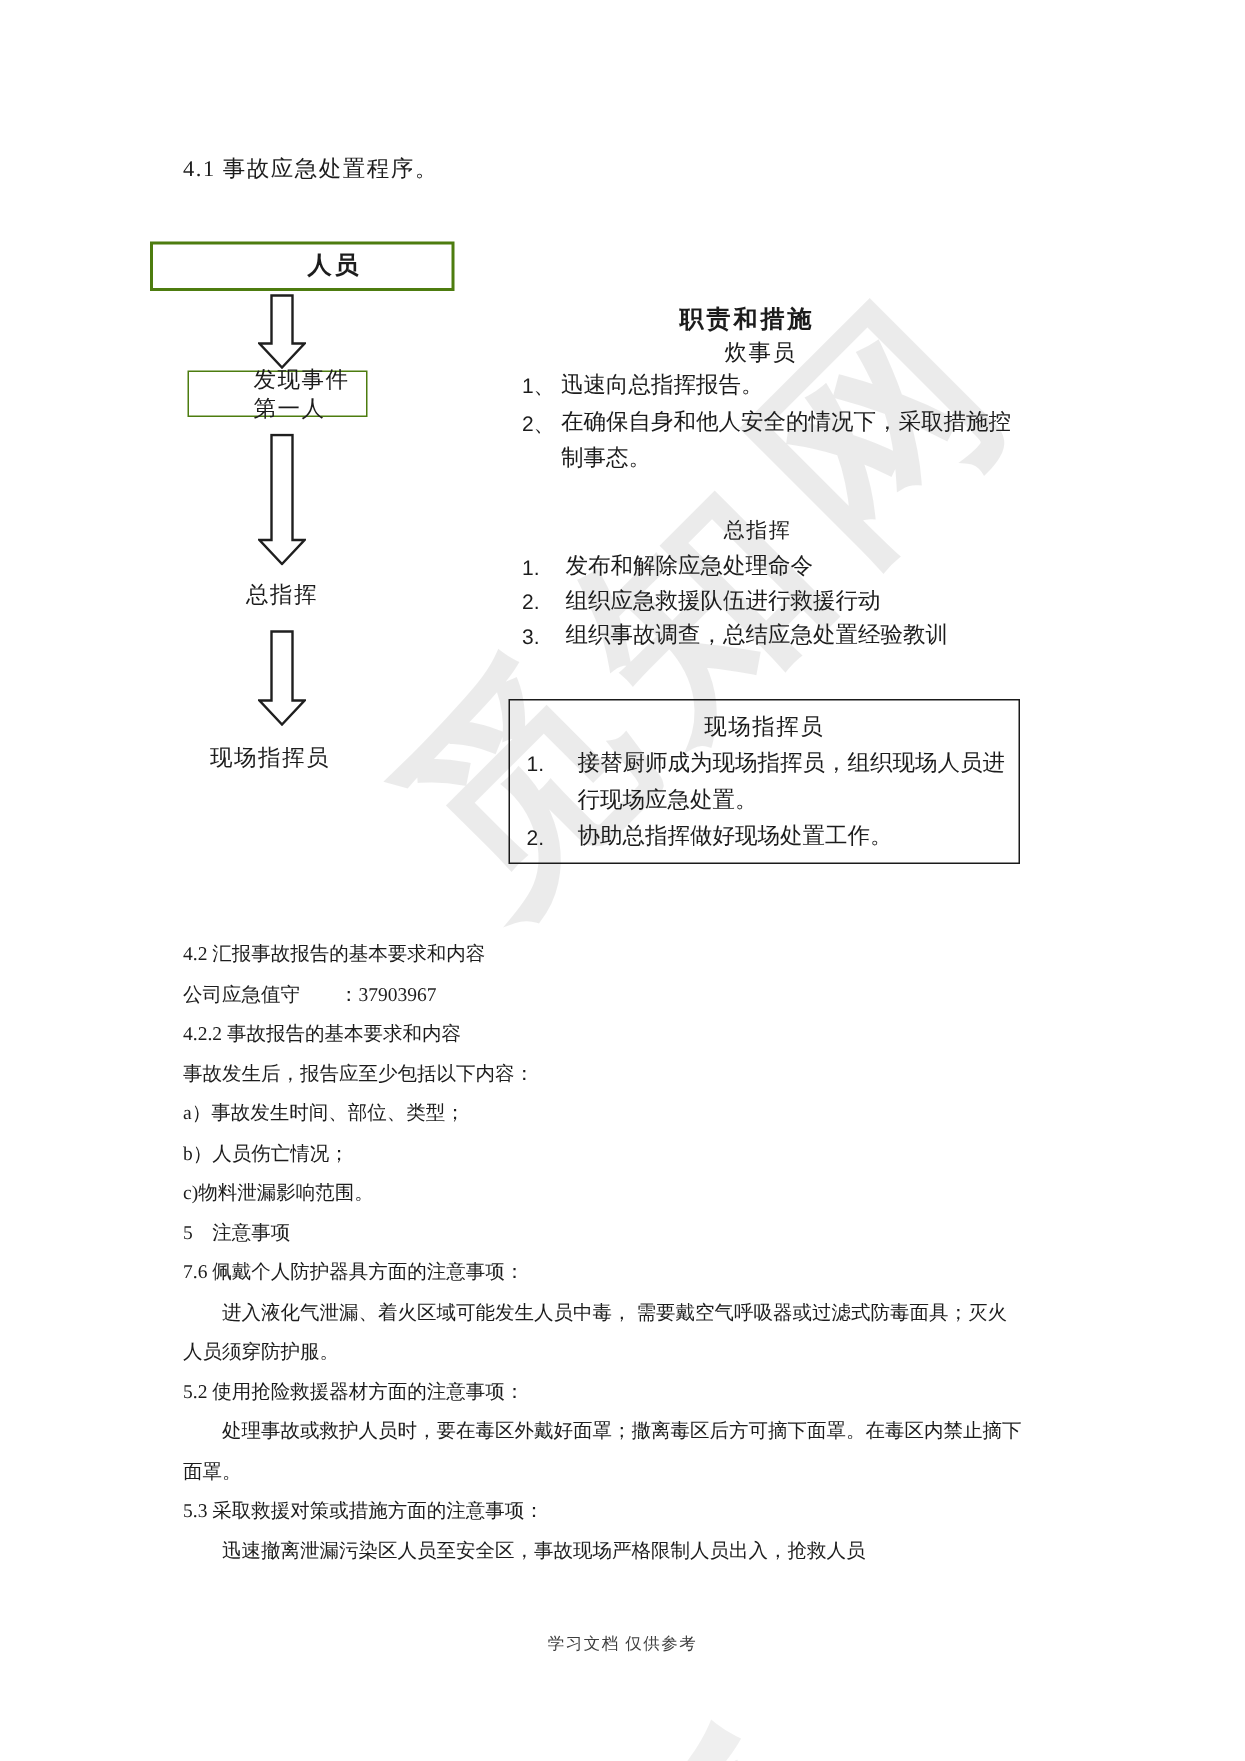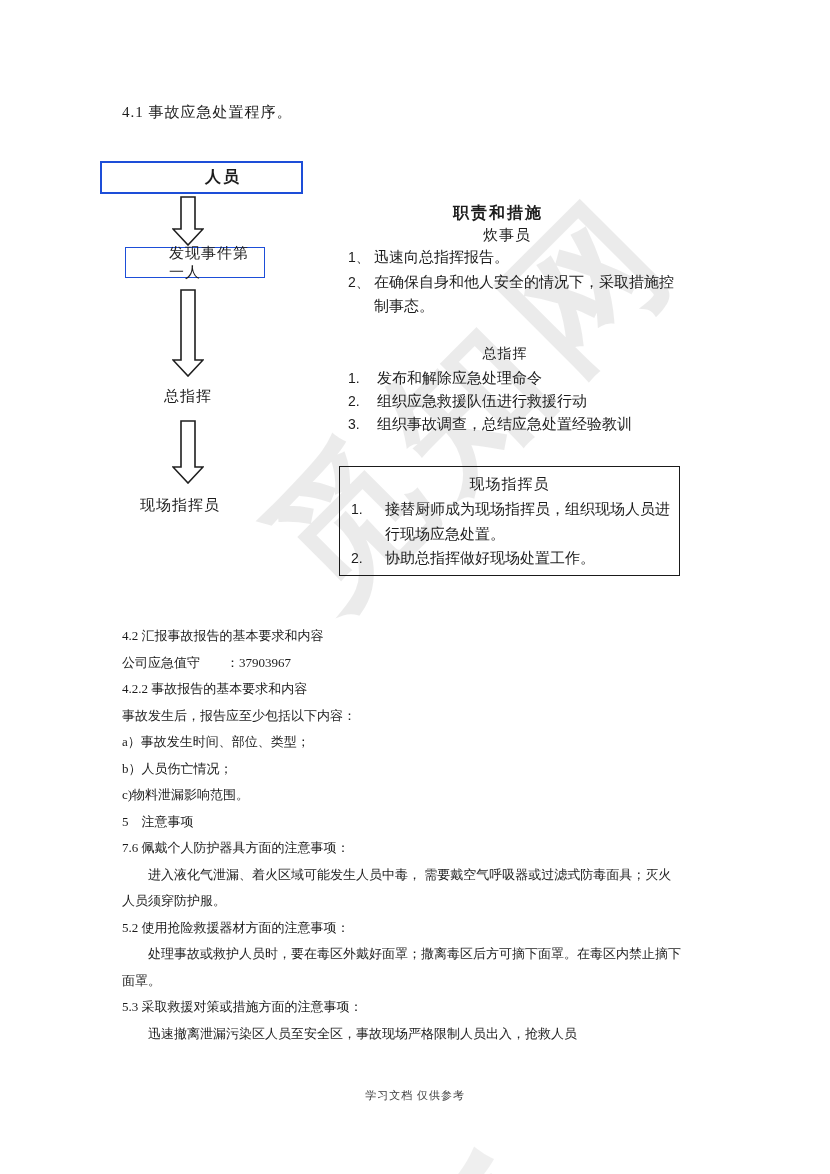--- a/index.html
+++ b/index.html
@@ -16,25 +16,25 @@
     font-family:"Liberation Sans","DejaVu Sans",sans-serif;
     transform:rotate(-45deg);white-space:nowrap;pointer-events:none;
     letter-spacing:18px;
   }
   .wm-main{left:225px;top:300px;font-size:148px;transform-origin:center;}
   .wm-bottom{left:392px;top:1128px;font-size:210px;opacity:0.06;}
   
   .doc-title{left:122px;top:103px;font-size:15px;letter-spacing:1px;}
   
   .node{
-    border:2px solid #1d4ed8;display:flex;align-items:center;justify-content:center;
+    border:2px solid #4d7c0f;display:flex;align-items:center;justify-content:center;
     font-size:16px;background:#fff;box-sizing:border-box;padding-left:43px;
   }
   .node-person{left:100px;top:161px;width:203px;height:33px;font-weight:bold;letter-spacing:2px;}
-  .node-finder{left:125px;top:247px;width:140px;height:31px;border-width:1.5px;font-size:15px;letter-spacing:1px;}
+  .node-finder{left:125px;top:247px;width:120px;height:31px;border-width:1.5px;font-size:15px;letter-spacing:1px;}
   .flow-label{font-size:15px;text-align:center;letter-spacing:1px;}
   .label-chief{left:138px;top:387px;width:100px;}
   .label-site{left:129px;top:496px;width:102px;}
   .arrow-svg{position:absolute;}
   
   .col-heading{left:453px;top:160px;font-size:16px;font-weight:bold;
     font-family:"Liberation Sans","DejaVu Sans",sans-serif;letter-spacing:2px;margin-top:43px;}
   .sec-title{position:absolute;font-size:15px;text-align:center;letter-spacing:1px;}
   .cook-title{left:340px;top:226px;width:334px;}
   .chief-title{left:340px;top:345px;width:330px;font-size:14px;}

